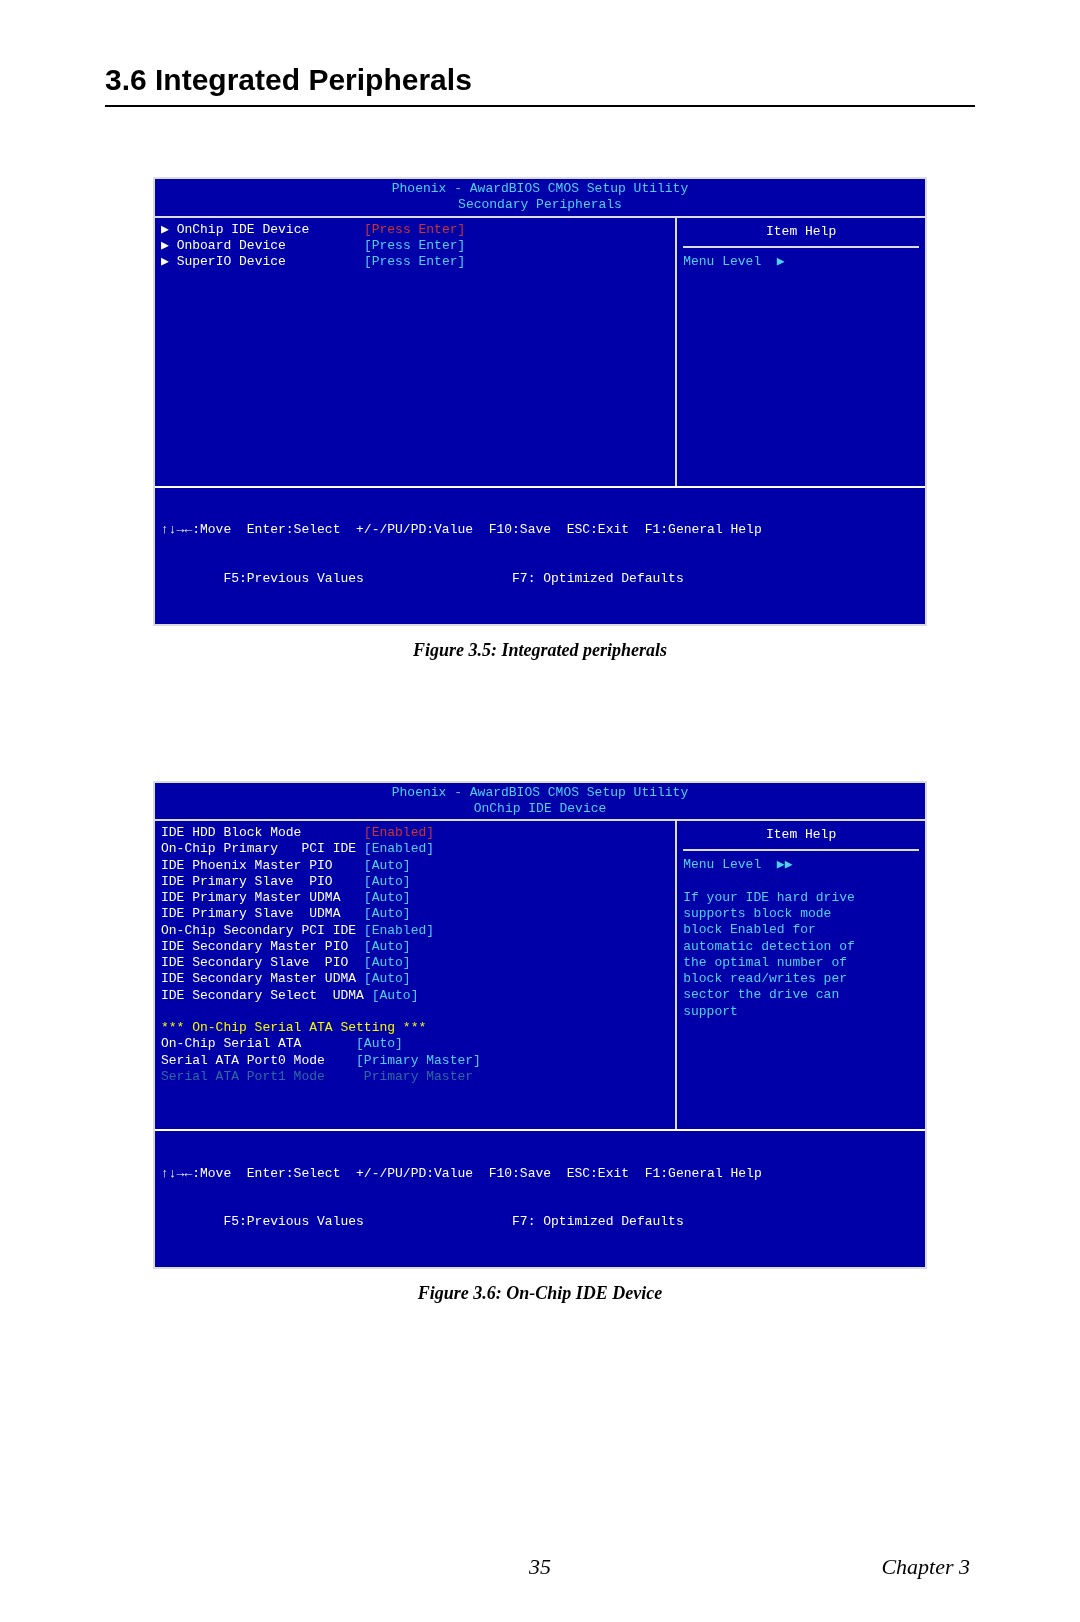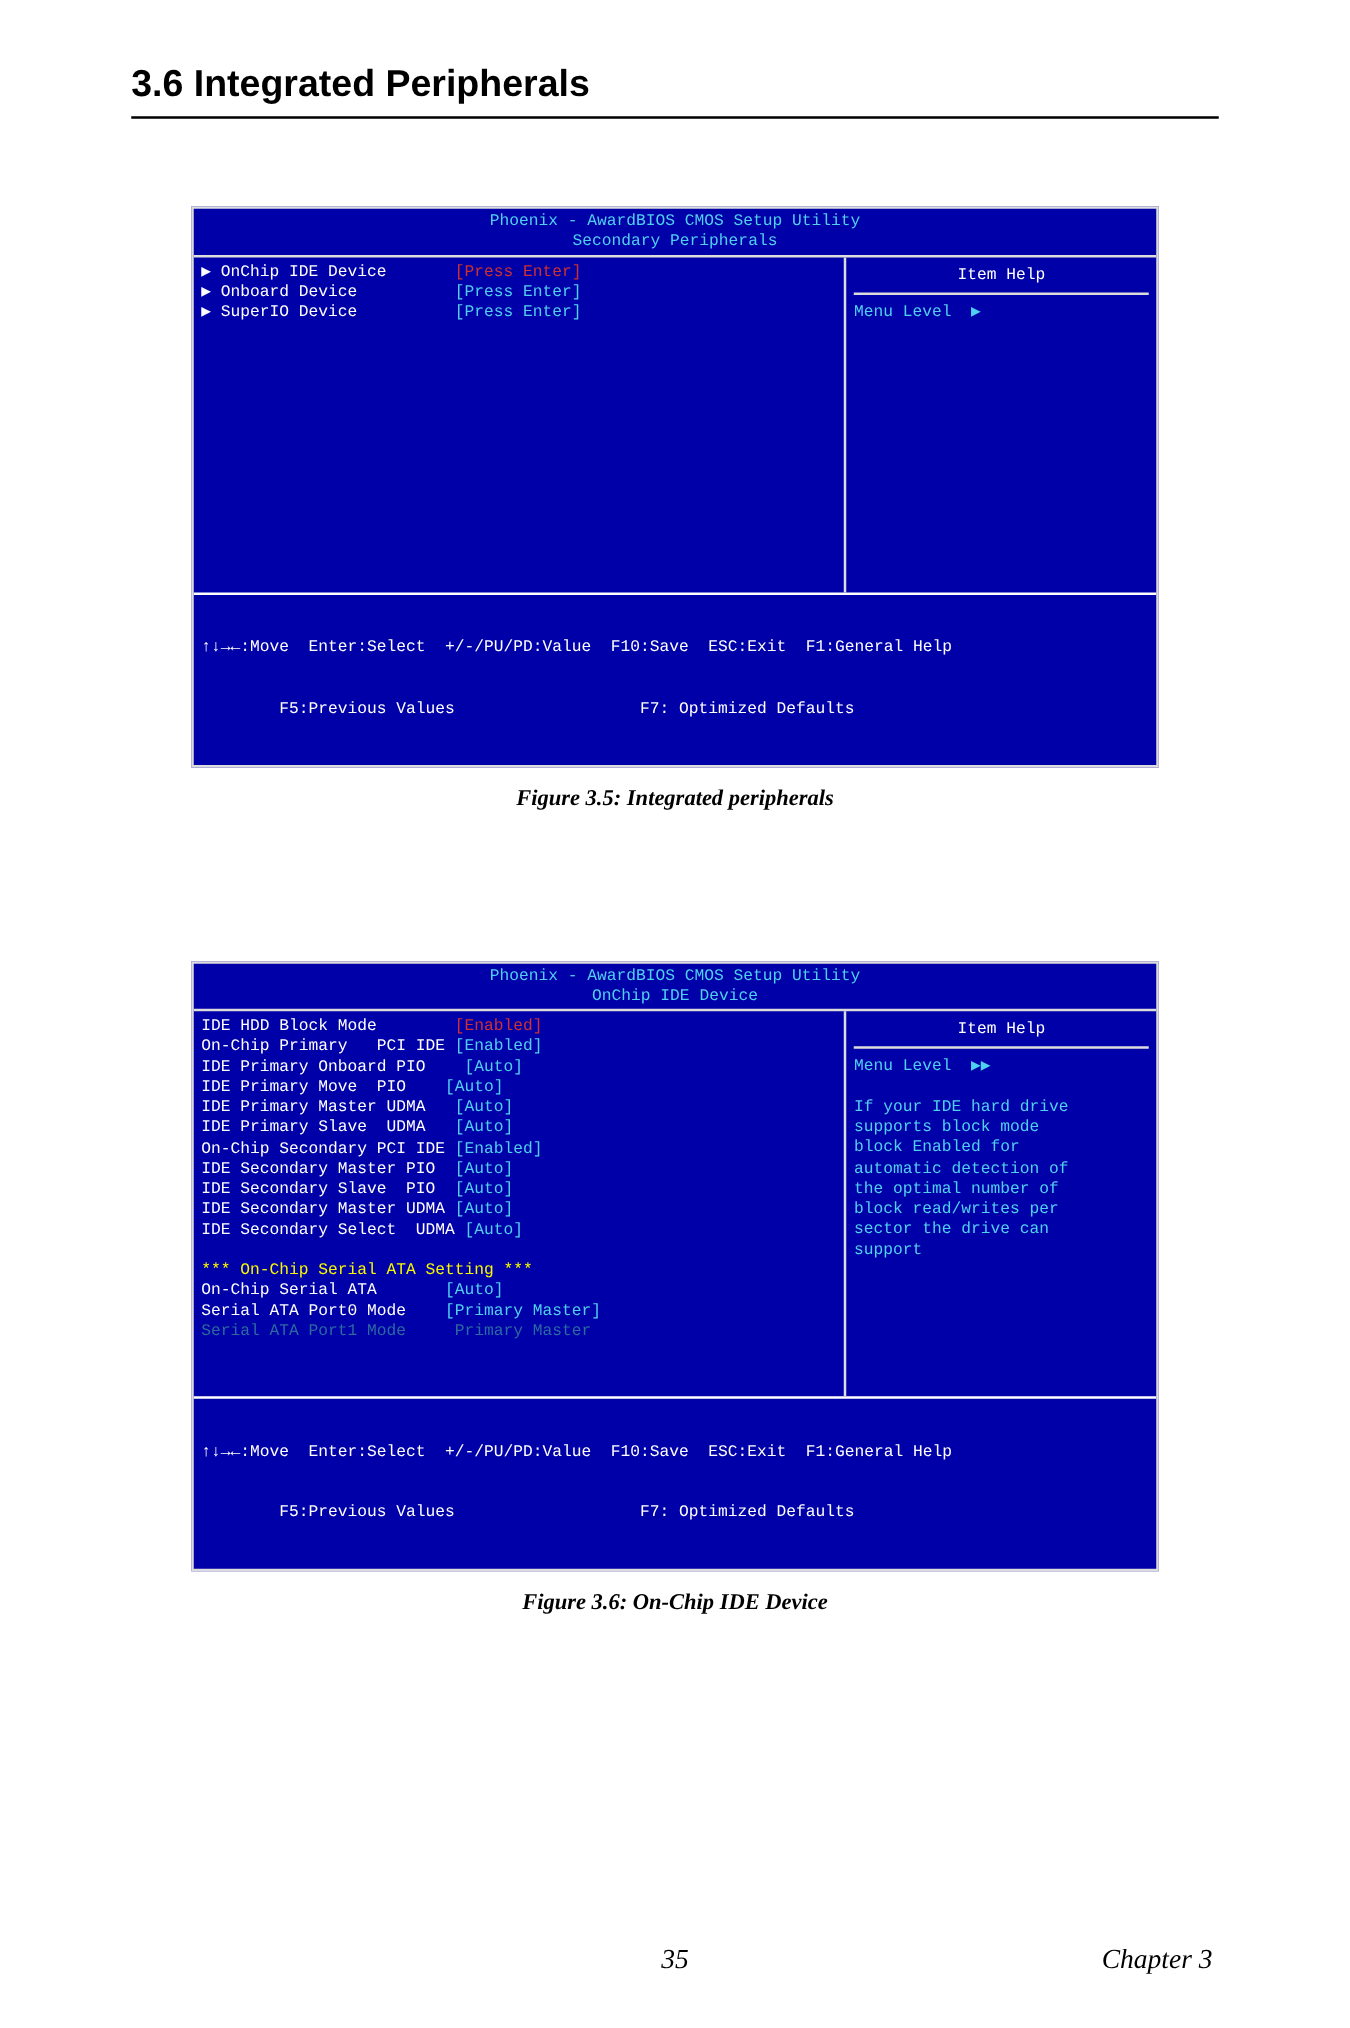--- a/index.html
+++ b/index.html
@@ -5,20 +5,21 @@
   body {
     margin: 0;
     background: #ffffff;
     width: 1080px;
     height: 1622px;
     font-family: "Times New Roman", serif;
     position: relative;
   }
   .page {
     padding: 51px 105px 0 105px;
+    margin-top: 12px;
   }
   .section-heading {
     font-family: Arial, Helvetica, sans-serif;
     font-weight: bold;
     font-size: 30px;
     margin: 0 0 8px 0;
   }
   .heading-rule {
     border: none;
     border-top: 2px solid #000;
@@ -124,22 +125,22 @@
 
   <div class="bios-box">
     <div class="bios-title">
       <span class="cyan">Phoenix - AwardBIOS CMOS Setup Utility</span><br>
       <span class="cyan">OnChip IDE Device</span>
     </div>
     <div class="bios-panels">
       <div class="bios-left bios2-left">
         <div class="row"><span>IDE HDD Block Mode</span>        <span class="red">[Enabled]</span></div>
         <div class="row"><span>On-Chip Primary   PCI IDE</span> <span class="cyan">[Enabled]</span></div>
-        <div class="row"><span>IDE Primary Onboard PIO</span>    <span class="cyan">[Auto]</span></div>
-        <div class="row"><span>IDE Primary Move  PIO</span>    <span class="cyan">[Auto]</span></div>
+        <div class="row"><span>IDE Phoenix Master PIO</span>    <span class="cyan">[Auto]</span></div>
+        <div class="row"><span>IDE Primary Slave  PIO</span>    <span class="cyan">[Auto]</span></div>
         <div class="row"><span>IDE Primary Master UDMA</span>   <span class="cyan">[Auto]</span></div>
         <div class="row"><span>IDE Primary Slave  UDMA</span>   <span class="cyan">[Auto]</span></div>
         <div class="row"><span>On-Chip Secondary PCI IDE</span> <span class="cyan">[Enabled]</span></div>
         <div class="row"><span>IDE Secondary Master PIO</span>  <span class="cyan">[Auto]</span></div>
         <div class="row"><span>IDE Secondary Slave  PIO</span>  <span class="cyan">[Auto]</span></div>
         <div class="row"><span>IDE Secondary Master UDMA</span> <span class="cyan">[Auto]</span></div>
         <div class="row"><span>IDE Secondary Select  UDMA</span> <span class="cyan">[Auto]</span></div>
         <div class="row">&nbsp;</div>
         <div class="row yellow">*** On-Chip Serial ATA Setting ***</div>
         <div class="row"><span>On-Chip Serial ATA</span>       <span class="cyan">[Auto]</span></div>

